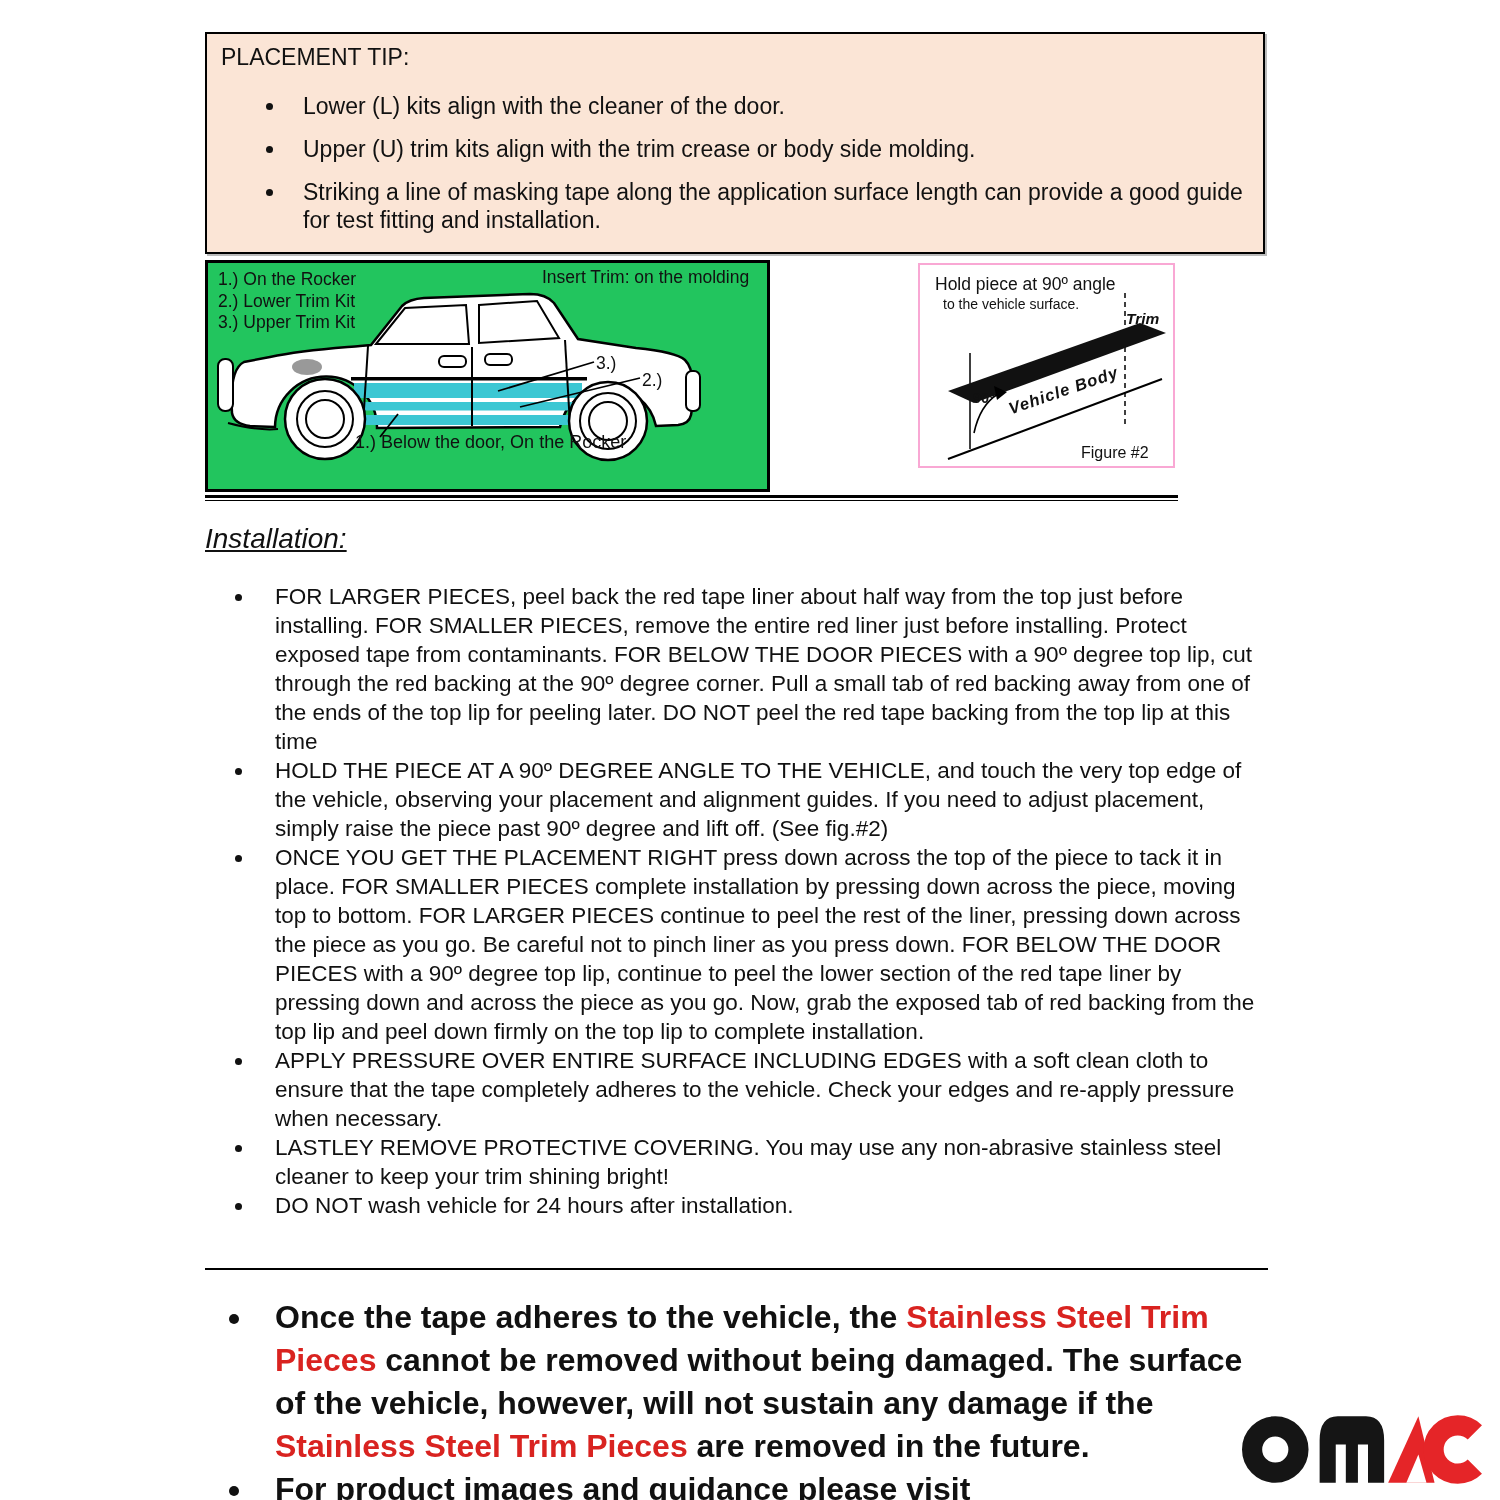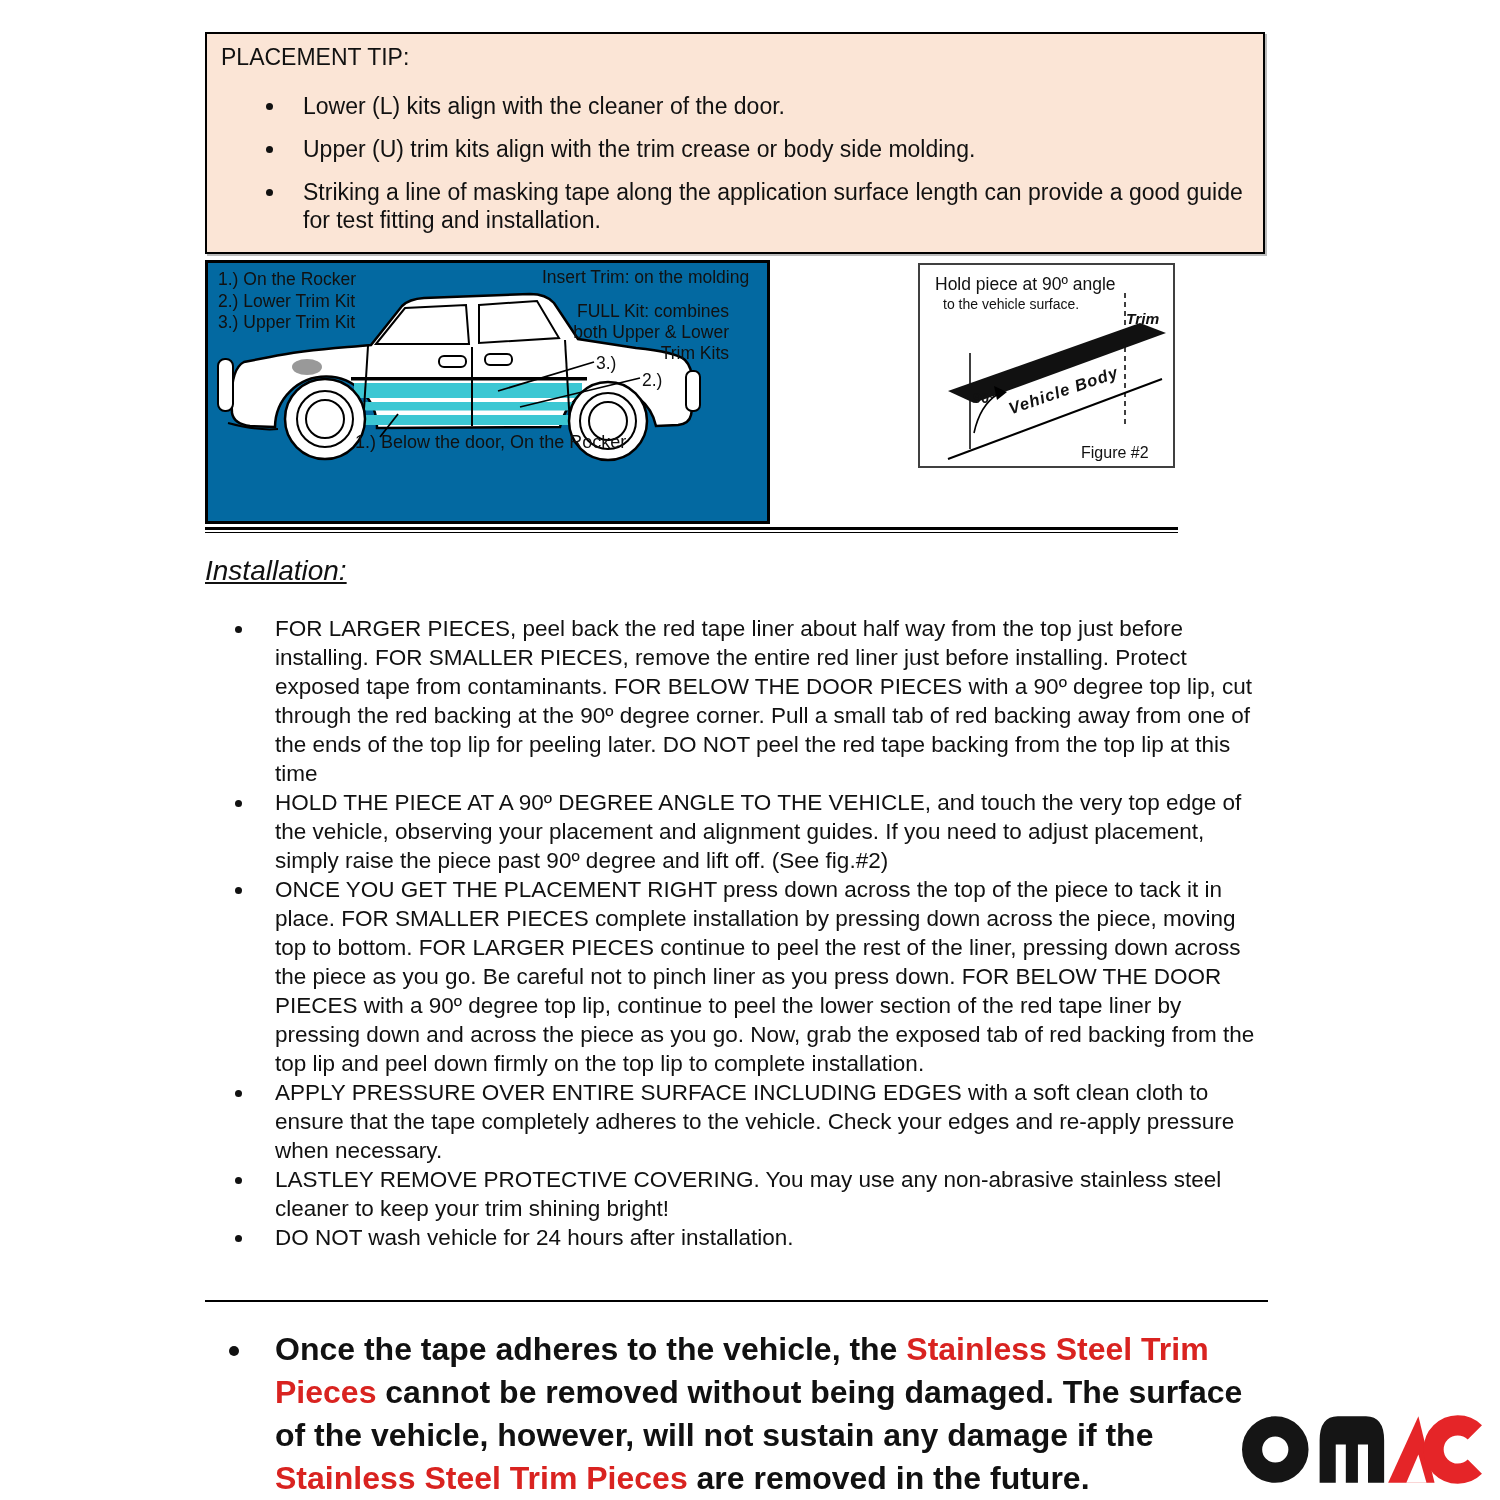--- a/index.html
+++ b/index.html
@@ -20,22 +20,22 @@
 
   
   .tip-box{border:2px solid #000;background:var(--tip-bg);padding:10px 18px 14px 14px;box-shadow:2px 2px 0 #bbb;}
   .tip-title{font-size:23px;}
   .tip-box ul{margin:21px 0 0;padding-left:66px;}
   .tip-box li{font-size:23px;line-height:28px;margin-bottom:15px;padding-left:16px;}
   .tip-box li:last-child{margin-bottom:4px;}
 
   
   .diagram-row{margin-top:6px;display:flex;align-items:flex-start;}
-  .car-box{position:relative;width:565px;height:264px;border:3px solid #000;flex:none;background:#0369a1;}
-  .fig-box{position:relative;width:257px;height:205px;border:2px solid #404040;flex:none;margin-left:148px;margin-top:3px;background:#fff;}
+  .car-box{position:relative;width:565px;height:232px;border:3px solid #000;flex:none;background:#22c55e;}
+  .fig-box{position:relative;width:257px;height:205px;border:2px solid #f9a8d4;flex:none;margin-left:148px;margin-top:3px;background:#fff;}
   .car-box svg,.fig-box svg{position:absolute;left:0;top:0;}
   .ovl{position:absolute;white-space:nowrap;}
   .car-legend{left:10px;top:6px;font-size:17.5px;line-height:21.5px;}
   .car-insert{left:334px;top:4px;font-size:17.5px;}
   .car-fullkit{right:38px;top:38px;font-size:17.5px;line-height:21px;text-align:right;}
   .car-call3{left:388px;top:90px;font-size:17.5px;}
   .car-call2{left:434px;top:107px;font-size:17.5px;}
   .car-rocker{left:147px;top:169px;font-size:18px;}
   .fig-instr1{left:15px;top:9px;font-size:17.5px;}
   .fig-instr2{left:23px;top:31px;font-size:14px;}
@@ -117,25 +117,20 @@
           <path d="M290 128 L386 99" stroke="#000" stroke-width="1.8" fill="none"></path>
           <path d="M312 144 L432 115" stroke="#000" stroke-width="1.8" fill="none"></path>
           <path d="M190 151 L172 174" stroke="#000" stroke-width="1.8" fill="none"></path>
         </svg>
         <div class="ovl car-legend">
           <div>1.) On the Rocker</div>
           <div>2.) Lower Trim Kit</div>
           <div>3.) Upper Trim Kit</div>
         </div>
         <div class="ovl car-insert">Insert Trim: on the molding</div>
-        <div class="ovl car-fullkit">
-          <div>FULL Kit: combines</div>
-          <div>both  Upper &amp; Lower</div>
-          <div>Trim Kits</div>
-        </div>
         <div class="ovl car-call3">3.)</div>
         <div class="ovl car-call2">2.)</div>
         <div class="ovl car-rocker"><span>1.)</span> <span>Below the door, On the Rocker</span></div>
       </div>
 
       <div class="fig-box">
         <svg width="253" height="201" viewBox="0 0 253 201">
 
           <path d="M205 28 V160" stroke="#000" stroke-width="1.5" stroke-dasharray="5 4" fill="none"></path>
 

